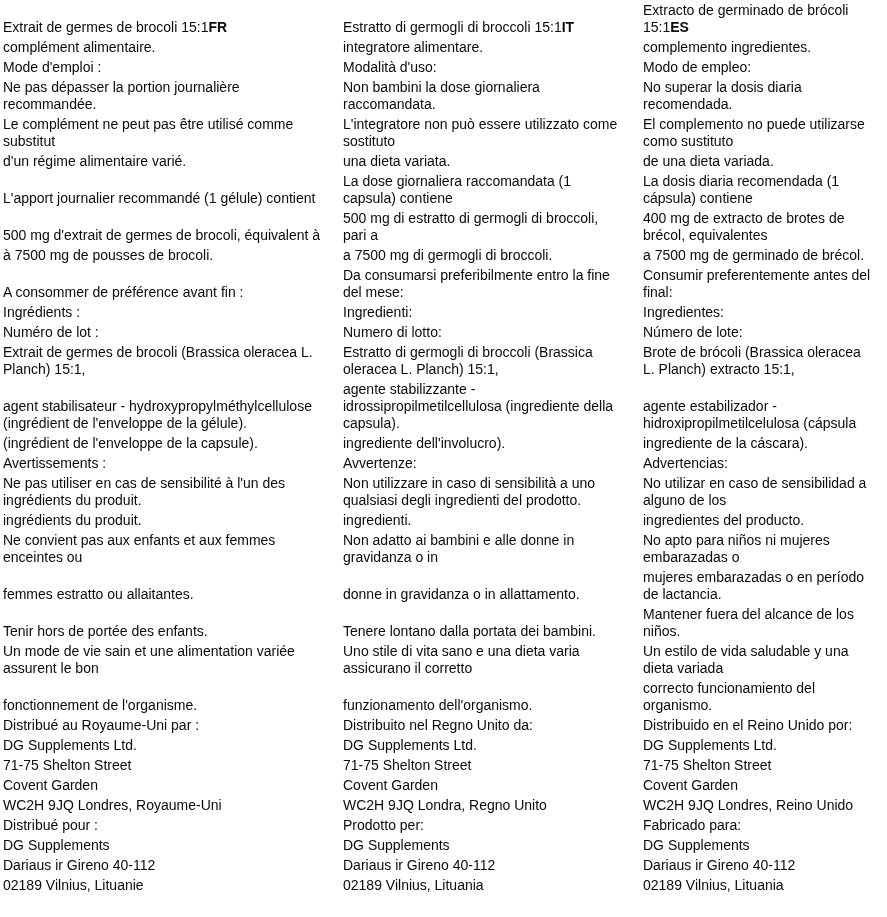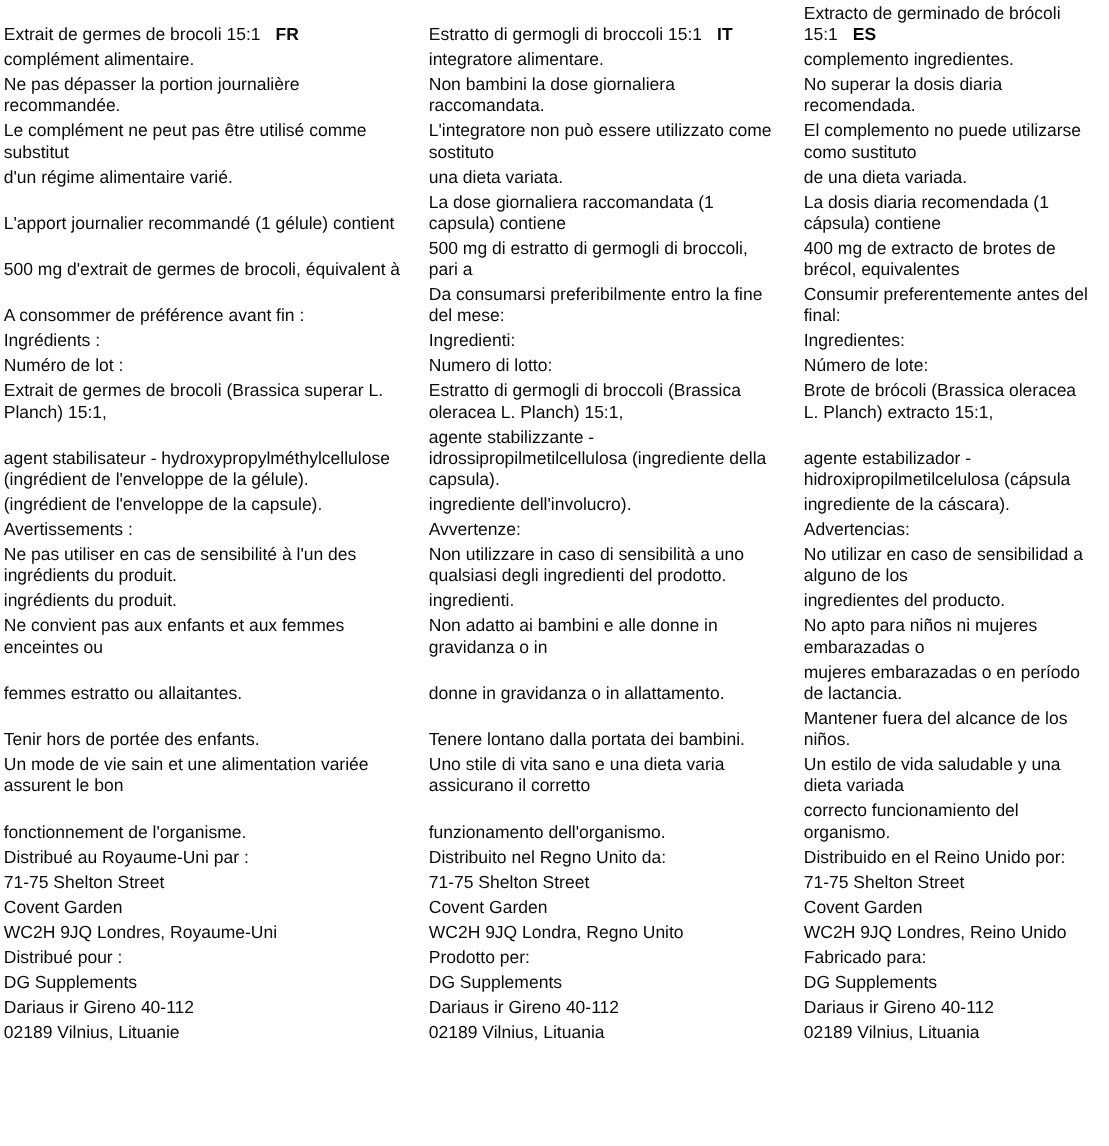--- a/index.html
+++ b/index.html
@@ -23,21 +23,21 @@
     font-size: 14px;
     line-height: 17px;
     color: #0a0a0a;
     overflow: hidden;
   }
   .lines {
     white-space: pre-line;
   }
   .lang-tag {
     font-weight: bold;
-    margin-left: 12px;
+    margin-left: 0;
   }
 </style>
 </head>
 <body>
 
 <table class="trans">
   <colgroup>
     <col style="width:340px">
     <col style="width:300px">
     <col style="width:247px">
@@ -48,20 +48,25 @@
       <td class="c"><span class="lines">Estratto di germogli di broccoli 15:1</span><b class="lang-tag">IT</b></td>
       <td class="c"><span class="lines">Extracto de germinado de brócoli
 15:1</span><b class="lang-tag">ES</b></td>
     </tr>
     <tr>
       <td class="c"><span class="lines">complément alimentaire.</span></td>
       <td class="c"><span class="lines">integratore alimentare.</span></td>
       <td class="c"><span class="lines">complemento ingredientes.</span></td>
     </tr>
     <tr>
+      <td class="c"><span class="lines">Mode d'emploi :</span></td>
+      <td class="c"><span class="lines">Modalità d'uso:</span></td>
+      <td class="c"><span class="lines">Modo de empleo:</span></td>
+    </tr>
+    <tr>
       <td class="c"><span class="lines">Ne pas dépasser la portion journalière
 recommandée.</span></td>
       <td class="c"><span class="lines">Non bambini la dose giornaliera
 raccomandata.</span></td>
       <td class="c"><span class="lines">No superar la dosis diaria
 recomendada.</span></td>
     </tr>
     <tr>
       <td class="c"><span class="lines">Le complément ne peut pas être utilisé comme
 substitut</span></td>
@@ -83,38 +88,43 @@
 cápsula) contiene</span></td>
     </tr>
     <tr>
       <td class="c"><span class="lines">500 mg d'extrait de germes de brocoli, équivalent à</span></td>
       <td class="c"><span class="lines">500 mg di estratto di germogli di broccoli,
 pari a</span></td>
       <td class="c"><span class="lines">400 mg de extracto de brotes de
 brécol, equivalentes</span></td>
     </tr>
     <tr>
+      <td class="c"><span class="lines">à 7500 mg de pousses de brocoli.</span></td>
+      <td class="c"><span class="lines">a 7500 mg di germogli di broccoli.</span></td>
+      <td class="c"><span class="lines">a 7500 mg de germinado de brécol.</span></td>
+    </tr>
+    <tr>
       <td class="c"><span class="lines">A consommer de préférence avant fin :</span></td>
       <td class="c"><span class="lines">Da consumarsi preferibilmente entro la fine
 del mese:</span></td>
       <td class="c"><span class="lines">Consumir preferentemente antes del
 final:</span></td>
     </tr>
     <tr>
       <td class="c"><span class="lines">Ingrédients :</span></td>
       <td class="c"><span class="lines">Ingredienti:</span></td>
       <td class="c"><span class="lines">Ingredientes:</span></td>
     </tr>
     <tr>
       <td class="c"><span class="lines">Numéro de lot :</span></td>
       <td class="c"><span class="lines">Numero di lotto:</span></td>
       <td class="c"><span class="lines">Número de lote:</span></td>
     </tr>
     <tr>
-      <td class="c"><span class="lines">Extrait de germes de brocoli (Brassica superar L.
+      <td class="c"><span class="lines">Extrait de germes de brocoli (Brassica oleracea L.
 Planch) 15:1,</span></td>
       <td class="c"><span class="lines">Estratto di germogli di broccoli (Brassica
 oleracea L. Planch) 15:1,</span></td>
       <td class="c"><span class="lines">Brote de brócoli (Brassica oleracea
 L. Planch) extracto 15:1,</span></td>
     </tr>
     <tr>
       <td class="c"><span class="lines">agent stabilisateur - hydroxypropylméthylcellulose
 (ingrédient de l'enveloppe de la gélule).</span></td>
       <td class="c"><span class="lines">agente stabilizzante -
@@ -179,20 +189,25 @@
       <td class="c"><span class="lines">funzionamento dell'organismo.</span></td>
       <td class="c"><span class="lines">correcto funcionamiento del
 organismo.</span></td>
     </tr>
     <tr>
       <td class="c"><span class="lines">Distribué au Royaume-Uni par :</span></td>
       <td class="c"><span class="lines">Distribuito nel Regno Unito da:</span></td>
       <td class="c"><span class="lines">Distribuido en el Reino Unido por:</span></td>
     </tr>
     <tr>
+      <td class="c"><span class="lines">DG Supplements Ltd.</span></td>
+      <td class="c"><span class="lines">DG Supplements Ltd.</span></td>
+      <td class="c"><span class="lines">DG Supplements Ltd.</span></td>
+    </tr>
+    <tr>
       <td class="c"><span class="lines">71-75 Shelton Street</span></td>
       <td class="c"><span class="lines">71-75 Shelton Street</span></td>
       <td class="c"><span class="lines">71-75 Shelton Street</span></td>
     </tr>
     <tr>
       <td class="c"><span class="lines">Covent Garden</span></td>
       <td class="c"><span class="lines">Covent Garden</span></td>
       <td class="c"><span class="lines">Covent Garden</span></td>
     </tr>
     <tr>

